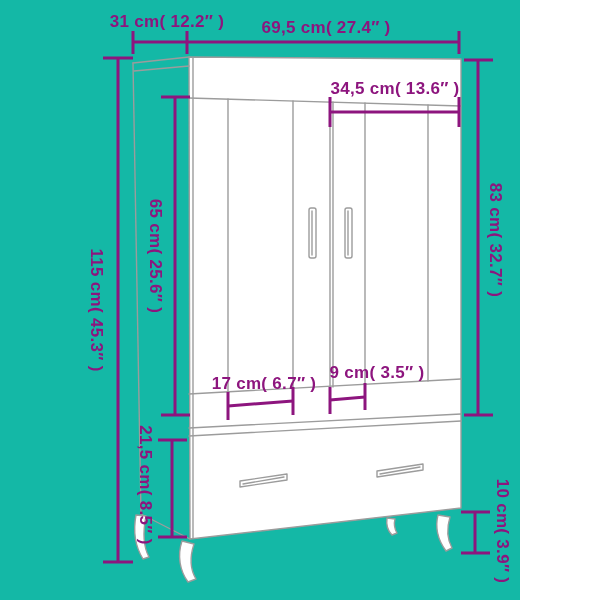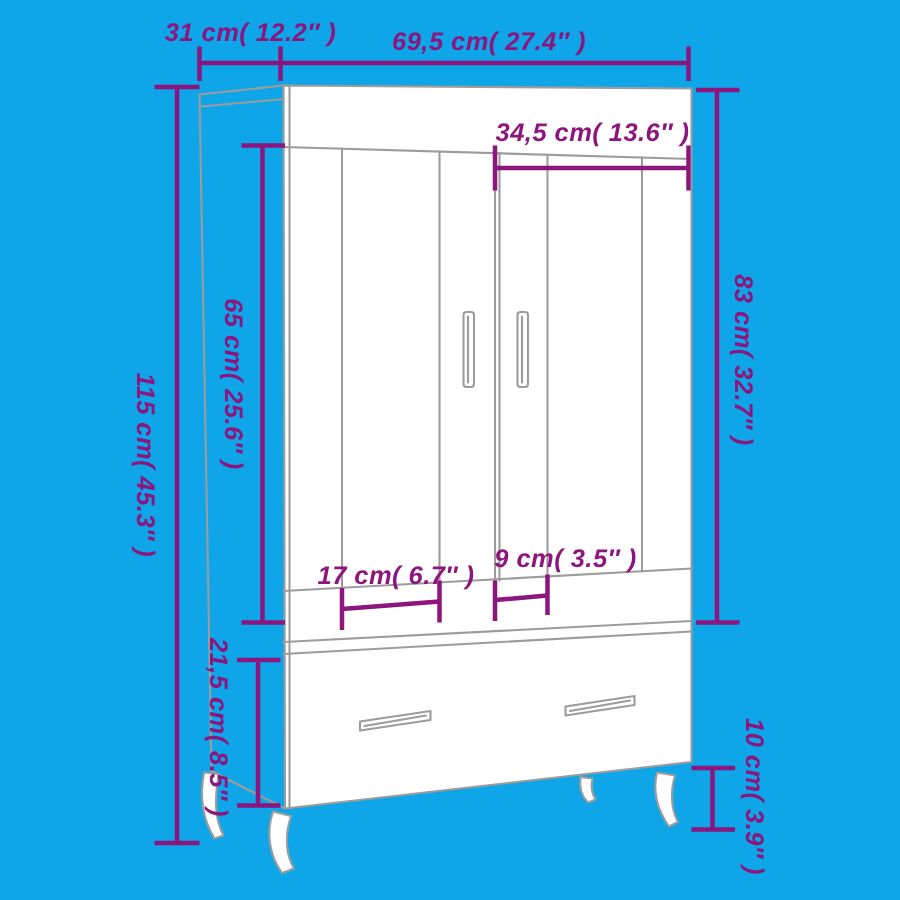--- a/index.html
+++ b/index.html
@@ -2,26 +2,25 @@
 <html><head>
 <meta charset="utf-8">
 <style>
   html, body {
     margin: 0;
     padding: 0;
     background: #ffffff;
   }
   .stage {
     position: relative;
-    width: 600px;
+    width: 520px;
     height: 600px;
-    background: #0ea5e9;
+    background: #14b8a6;
     overflow: hidden;
     font-family: "Liberation Sans", sans-serif;
-    font-style: italic;
   }
   svg { display: block; }
   
   .fur {
     stroke: #9c9c9c;
     stroke-width: 1.4;
     fill: none;
     stroke-linejoin: round;
     stroke-linecap: round;
   }

